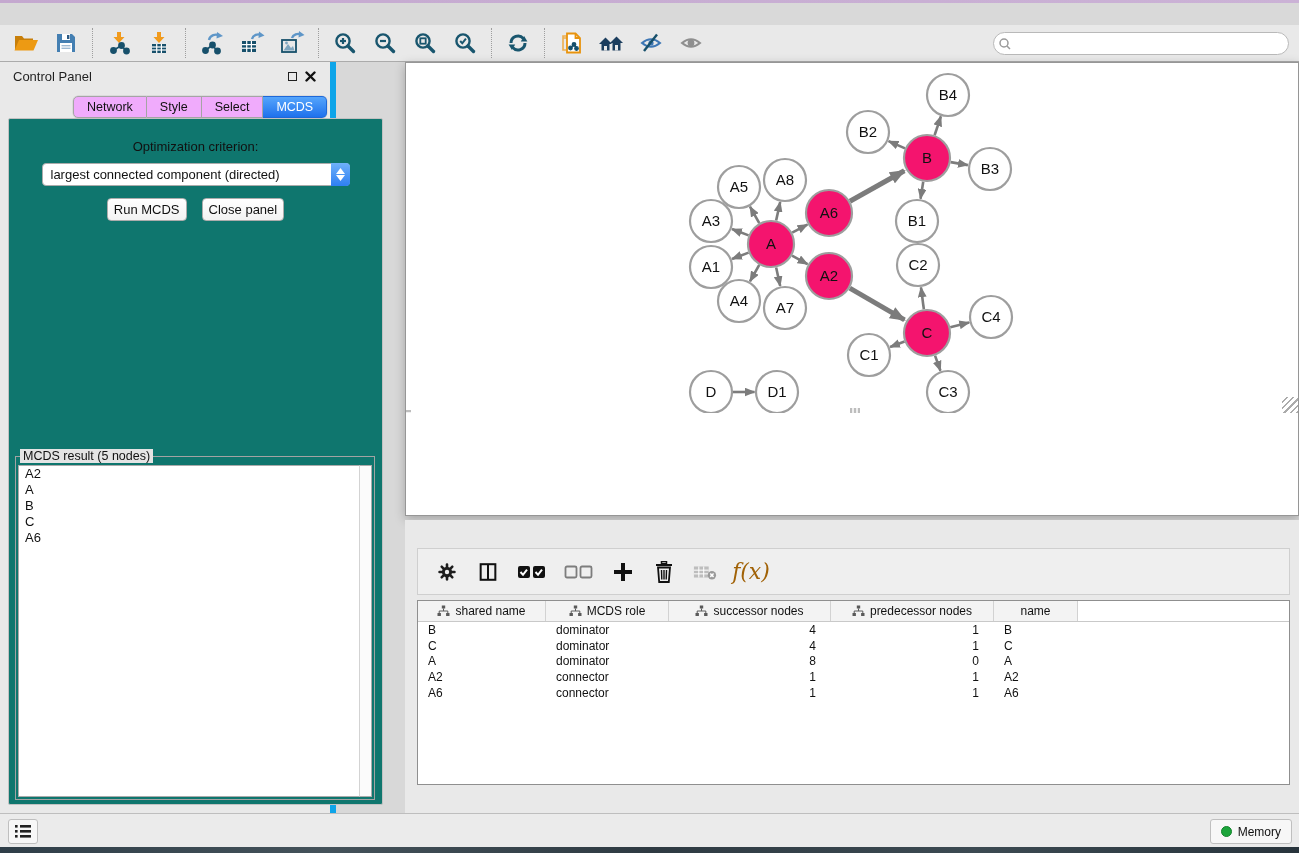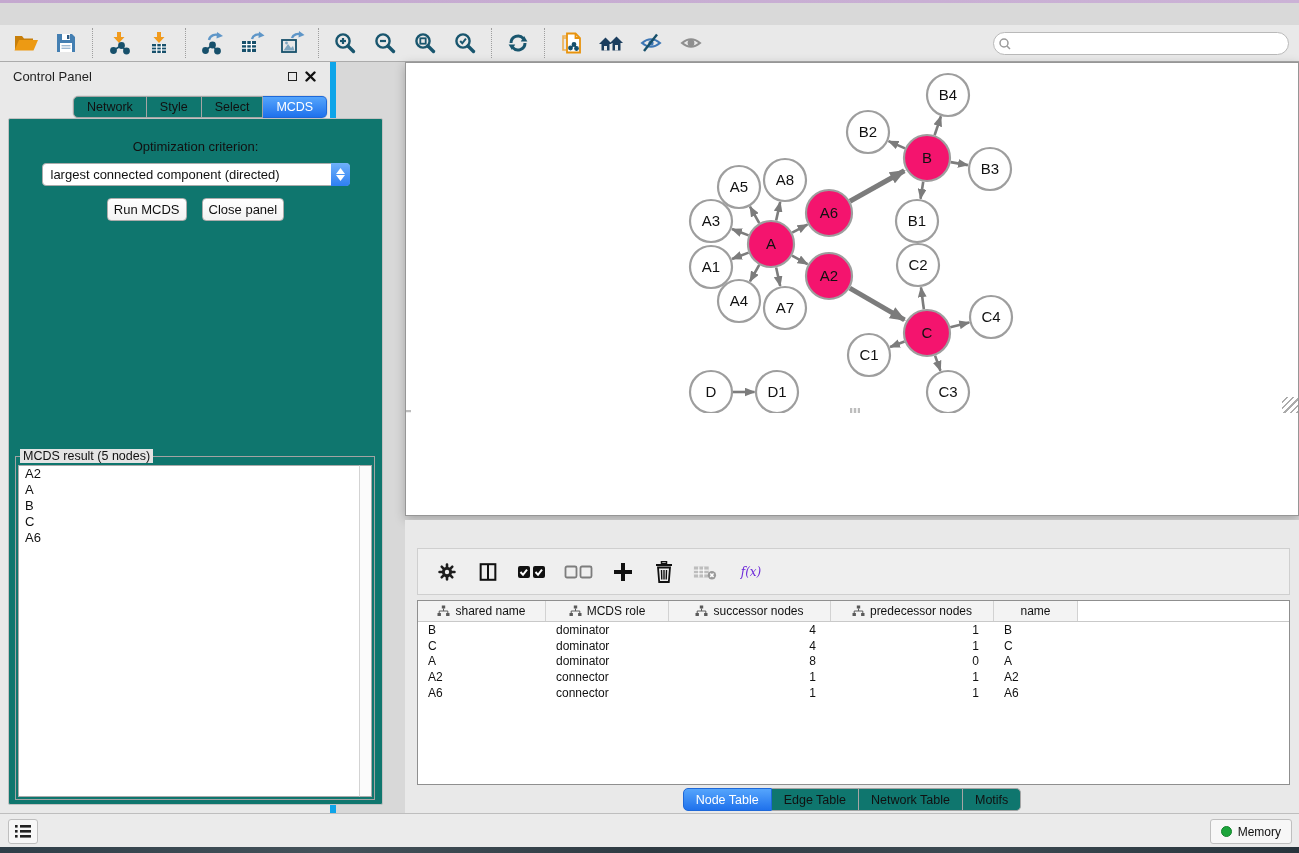--- a/index.html
+++ b/index.html
@@ -38,21 +38,21 @@
   .control-panel { position:absolute; left:0; top:0; width:336px; height:751px;
     background:#E9E9E9; border-right:6px solid #0ea5e9; }
   .panel-header { height:28px; display:flex; align-items:center; padding:0 11px 0 13px; }
   .panel-title { font-size:13px; color:#1F1F1F; }
   .panel-header .spacer { flex:1; }
   .ph-icon { width:18px; height:16px; display:flex; align-items:center; justify-content:center; }
   .float-box { width:9px; height:9px; border:1.6px solid #1F1F1F; background:transparent; }
 
   .cp-tabs { position:absolute; left:73px; top:34px; display:flex; height:22px;
     border-radius:5px; box-shadow:0 0 0 0.5px rgba(0,0,0,0.12); }
-  .seg-tab { border:1px solid #A5A5A5; border-left:none; background:#0f766e; color:#111;
+  .seg-tab { border:1px solid #A5A5A5; border-left:none; background:#f0abfc; color:#111;
     font-size:12.5px; padding:0 13px; display:flex; align-items:center; cursor:default; }
   .seg-tab:first-child { border-left:1px solid #A5A5A5; border-radius:5px 0 0 5px; }
   .seg-tab:last-child { border-radius:0 5px 5px 0; }
   .seg-tab.active { background:linear-gradient(#55A5FC,#1F71EC); border-color:#1E68D8; color:#FFF; }
 
   .cp-body { position:absolute; left:8px; top:56px; width:375px; height:687px;
     background:#0f766e; border:1px solid #C2C2C2; border-radius:2px; }
   .opt-label { margin-top:20px; text-align:center; font-size:13px; color:#111; }
   .dropdown { margin:9px auto 0 auto; width:308px; height:23px; background:#FFF;
     border:1px solid #ABABAB; border-radius:4px; display:flex; align-items:center; }
@@ -91,21 +91,21 @@
     background:repeating-linear-gradient(135deg, transparent 0 3px, #ABABAB 3px 4.5px); }
 
   
   .table-panel { position:absolute; left:405px; top:458px; width:894px; height:293px;
     background:#E9E9E9; }
   .tp-header { height:26px; display:flex; align-items:center; padding:0 13px 0 16px; }
   .tp-toolbar { position:absolute; left:12px; right:9px; top:28px; height:47px;
     background:#EFEFEF; border:1px solid #CFCFCF; display:flex; align-items:center;
     gap:17px; padding-left:17px; }
   .tp-tool { display:flex; align-items:center; justify-content:center; width:24px; height:24px; }
-  .fx-label { font-family:"DejaVu Serif", serif; font-style:italic; font-size:12px; color:#6d28d9; }
+  .fx-label { font-family:"DejaVu Serif", serif; font-style:italic; font-size:22px; color:#a16207; }
   .data-table { position:absolute; left:12px; right:9px; top:80px; height:185px;
     background:#FFF; border:1px solid #8F8F8F; overflow:hidden; }
   .t-head { display:flex; height:21px; border-bottom:1px solid #C9C9C9; }
   .th-cell { background:#F3F3F3; border-right:1px solid #D2D2D2; display:flex;
     align-items:center; justify-content:center; gap:5px; font-size:12px; color:#111; }
   .t-row { display:flex; height:15.8px; align-items:center; }
   .t-cell { font-size:12px; color:#111; overflow:hidden; white-space:nowrap; }
   .t-cell.al { padding-left:10px; text-align:left; }
   .t-cell.ar { padding-right:15px; text-align:right; }
   .tp-tabs { position:absolute; left:0; right:0; bottom:2px; height:23px;
@@ -636,26 +636,20 @@
             </div>
             <div class="t-row">
               <div class="t-cell al" style="width: 128px;">A6</div>
               <div class="t-cell al" style="width: 123px;">connector</div>
               <div class="t-cell ar" style="width: 162px;">1</div>
               <div class="t-cell ar" style="width: 163px;">1</div>
               <div class="t-cell al" style="width: 84px;">A6</div>
             </div>
           </div>
       </div>
-      <div class="tp-tabs" id="tp-tabs">
-          <div class="seg-tab active">Node Table</div>
-          <div class="seg-tab">Edge Table</div>
-          <div class="seg-tab">Network Table</div>
-          <div class="seg-tab">Motifs</div>
-        </div>
     </div>
 
   </div>
 
   <div class="statusbar">
     <div class="status-btn">
       <svg width="18" height="15" viewBox="0 0 18 15">
           <g fill="#222">
             <rect x="1" y="1" width="2.6" height="2.6"></rect>
             <rect x="6" y="1" width="11" height="2.6"></rect>

